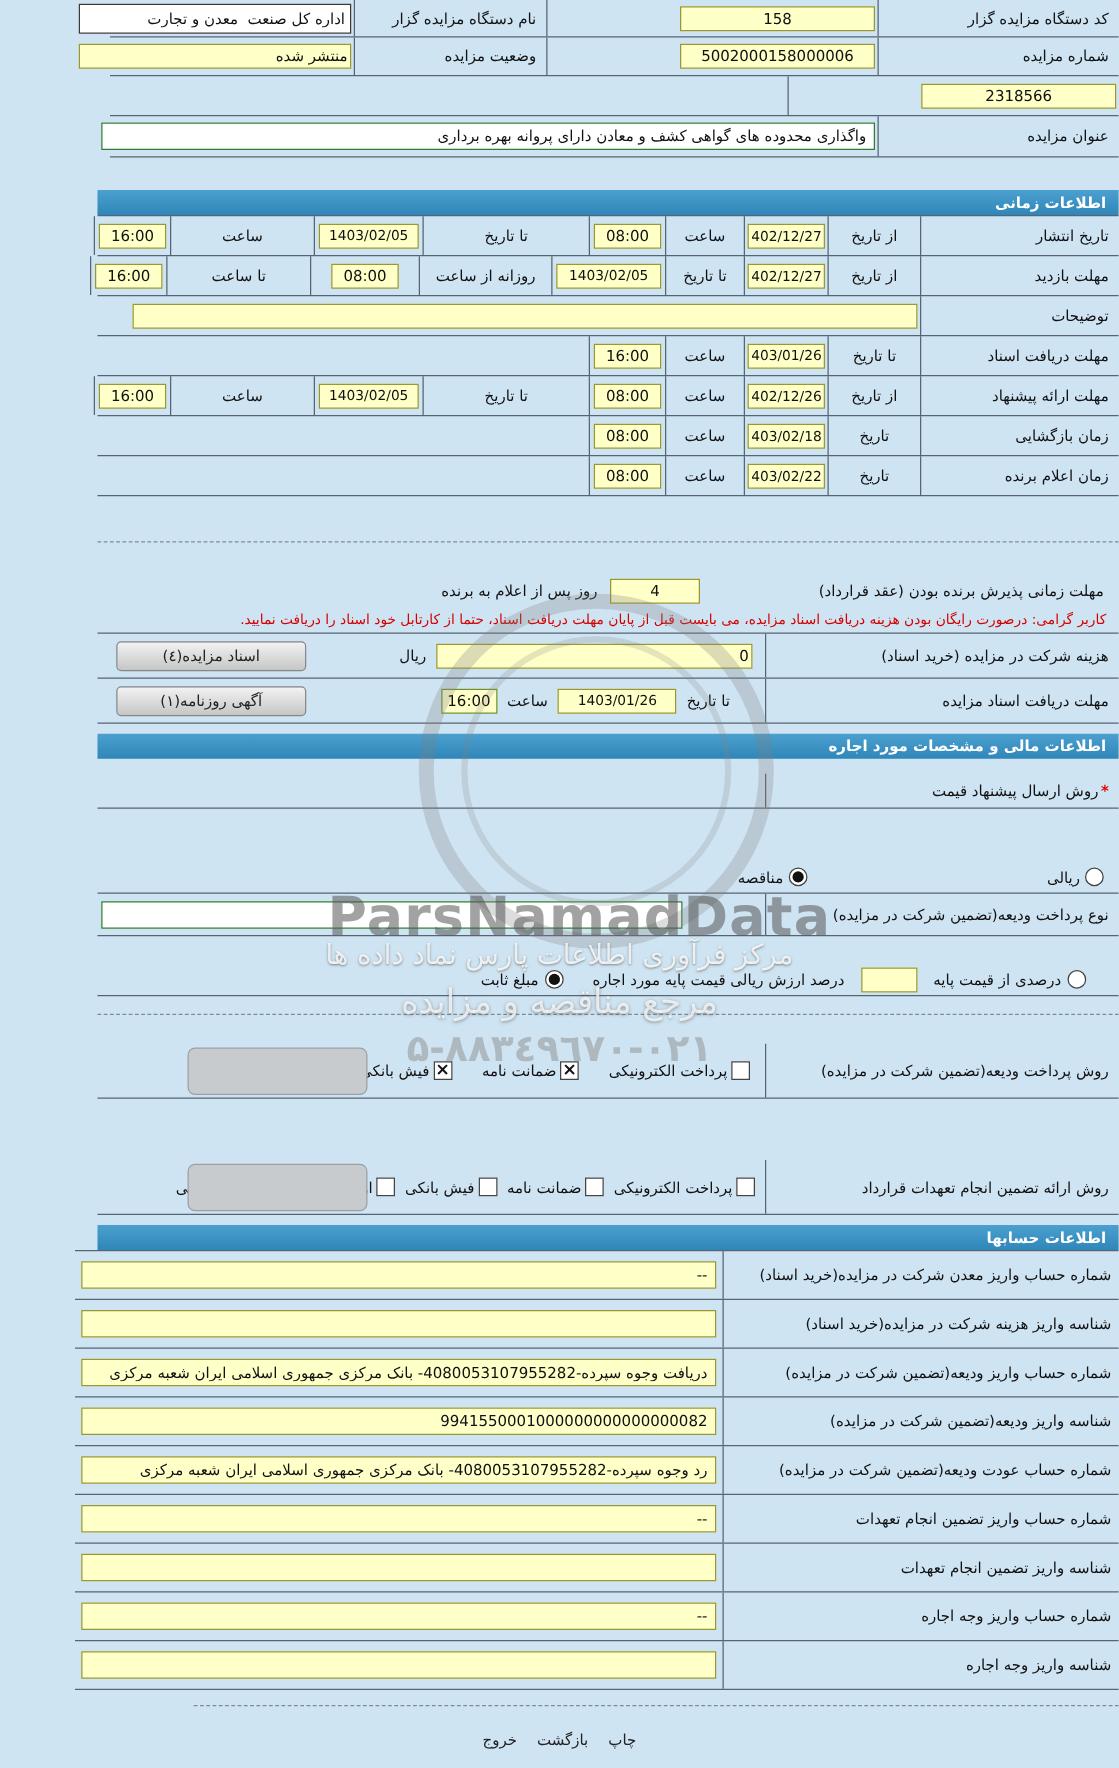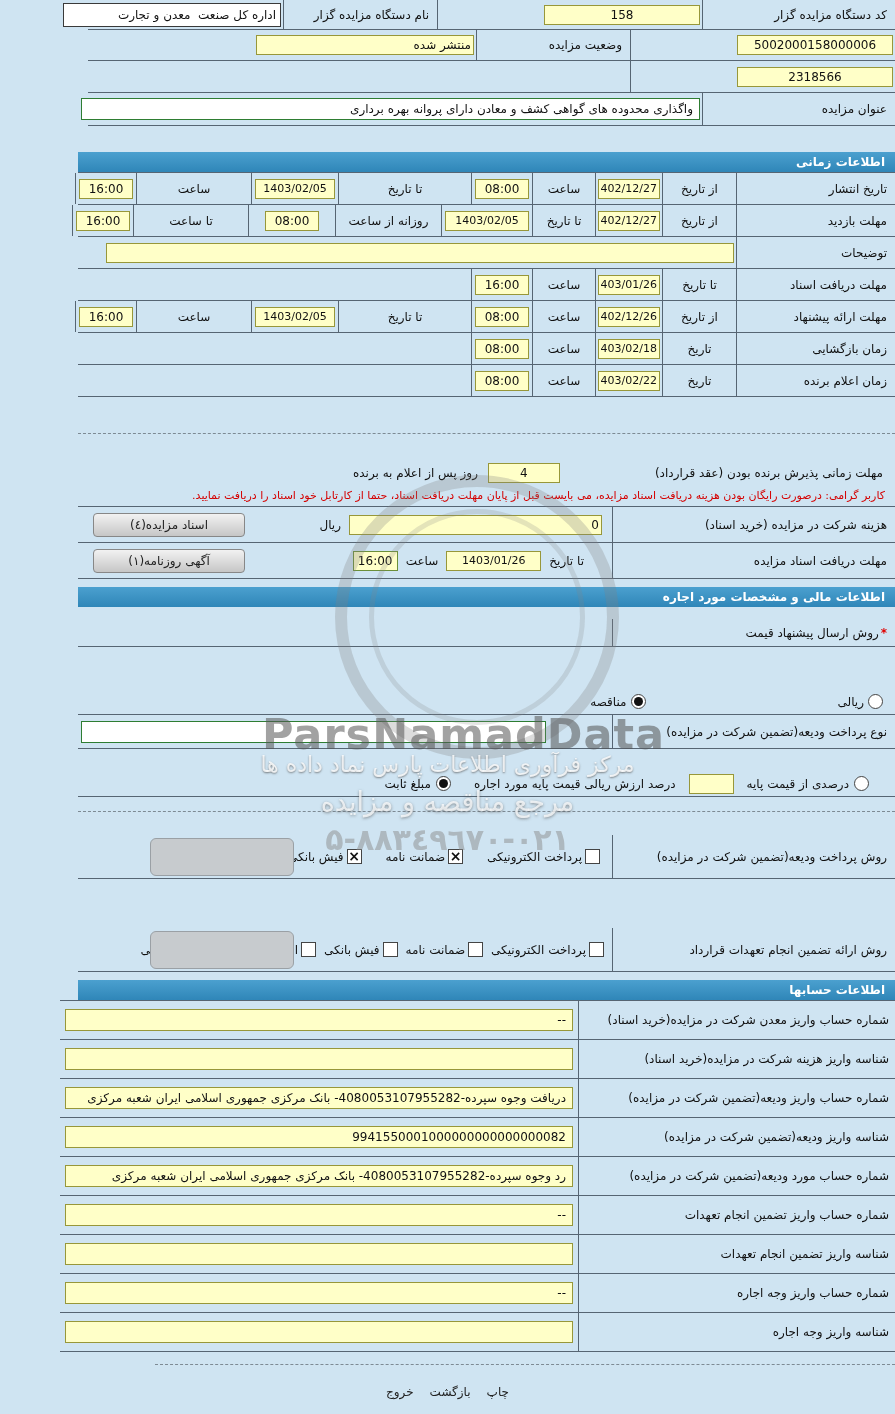--- a/index.html
+++ b/index.html
@@ -89,20 +89,23 @@
           <input class="yin" style="width: 156px;" value="158">
         </div>
       <div class="htc lbl" style="width:143px">
           <span>نام دستگاه مزایده گزار</span>
         </div>
       <div class="htc last" style="width:222px">
           <input class="win" style="width: 218px;" value="اداره کل صنعت  معدن و تجارت">
         </div>
     </div>
     <div class="htrow" style="height:30px">
+      <div class="htc lbl" style="width:182px">
+          <span>شماره مزایده</span>
+        </div>
       <div class="htc" style="width:260px">
           <input class="yin" style="width: 156px;" value="5002000158000006">
         </div>
       <div class="htc lbl" style="width:143px">
           <span>وضعیت مزایده</span>
         </div>
       <div class="htc last" style="width:222px">
           <input class="yin" style="width: 218px; text-align: right;" value="منتشر شده">
         </div>
     </div>
@@ -439,21 +442,21 @@
     <div class="arow">
       <div class="alabel">
           <span>شناسه واریز ودیعه(تضمین شرکت در مزایده)</span>
         </div>
       <div class="aval">
           <input class="ain" value="9941550001000000000000000082" style="">
         </div>
     </div>
     <div class="arow">
       <div class="alabel">
-          <span>شماره حساب مورد ودیعه(تضمین شرکت در مزایده)</span>
+          <span>شماره حساب عودت ودیعه(تضمین شرکت در مزایده)</span>
         </div>
       <div class="aval">
           <input class="ain" value="رد وجوه سپرده-4080053107955282- بانک مرکزی جمهوری اسلامی ایران شعبه مرکزی" style="">
         </div>
     </div>
     <div class="arow">
       <div class="alabel">
           <span>شماره حساب واریز تضمین انجام تعهدات</span>
         </div>
       <div class="aval">

